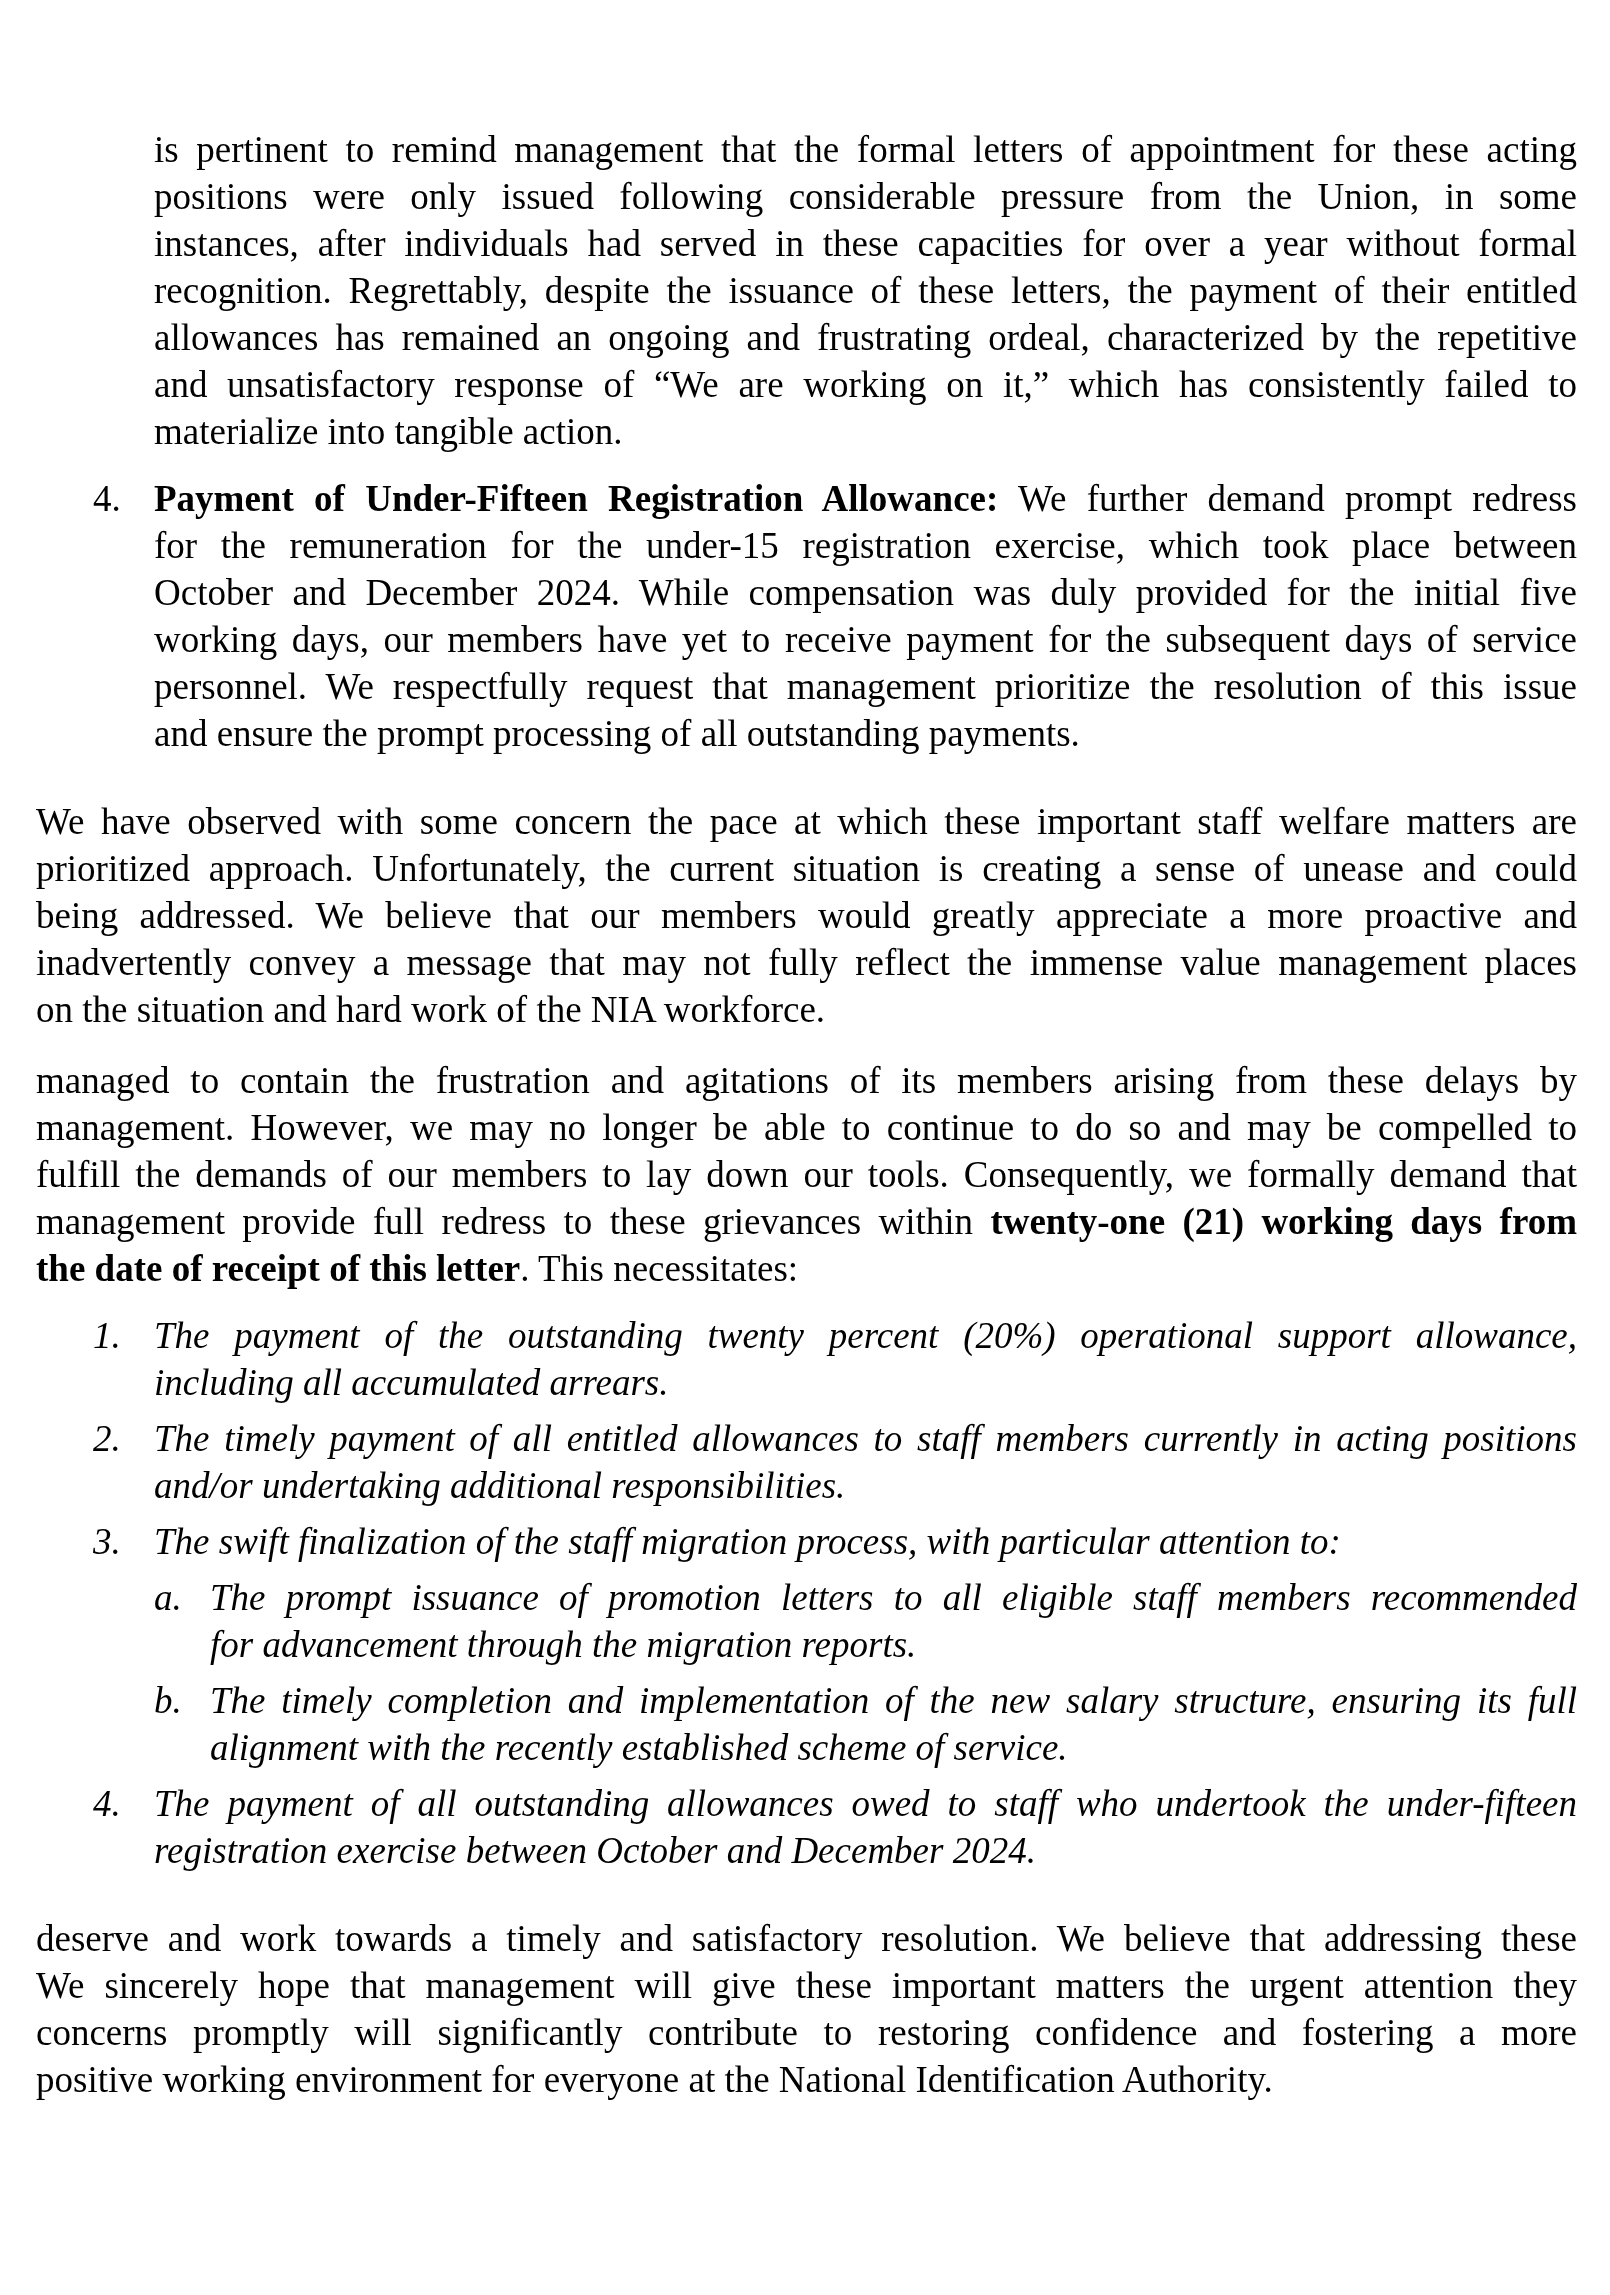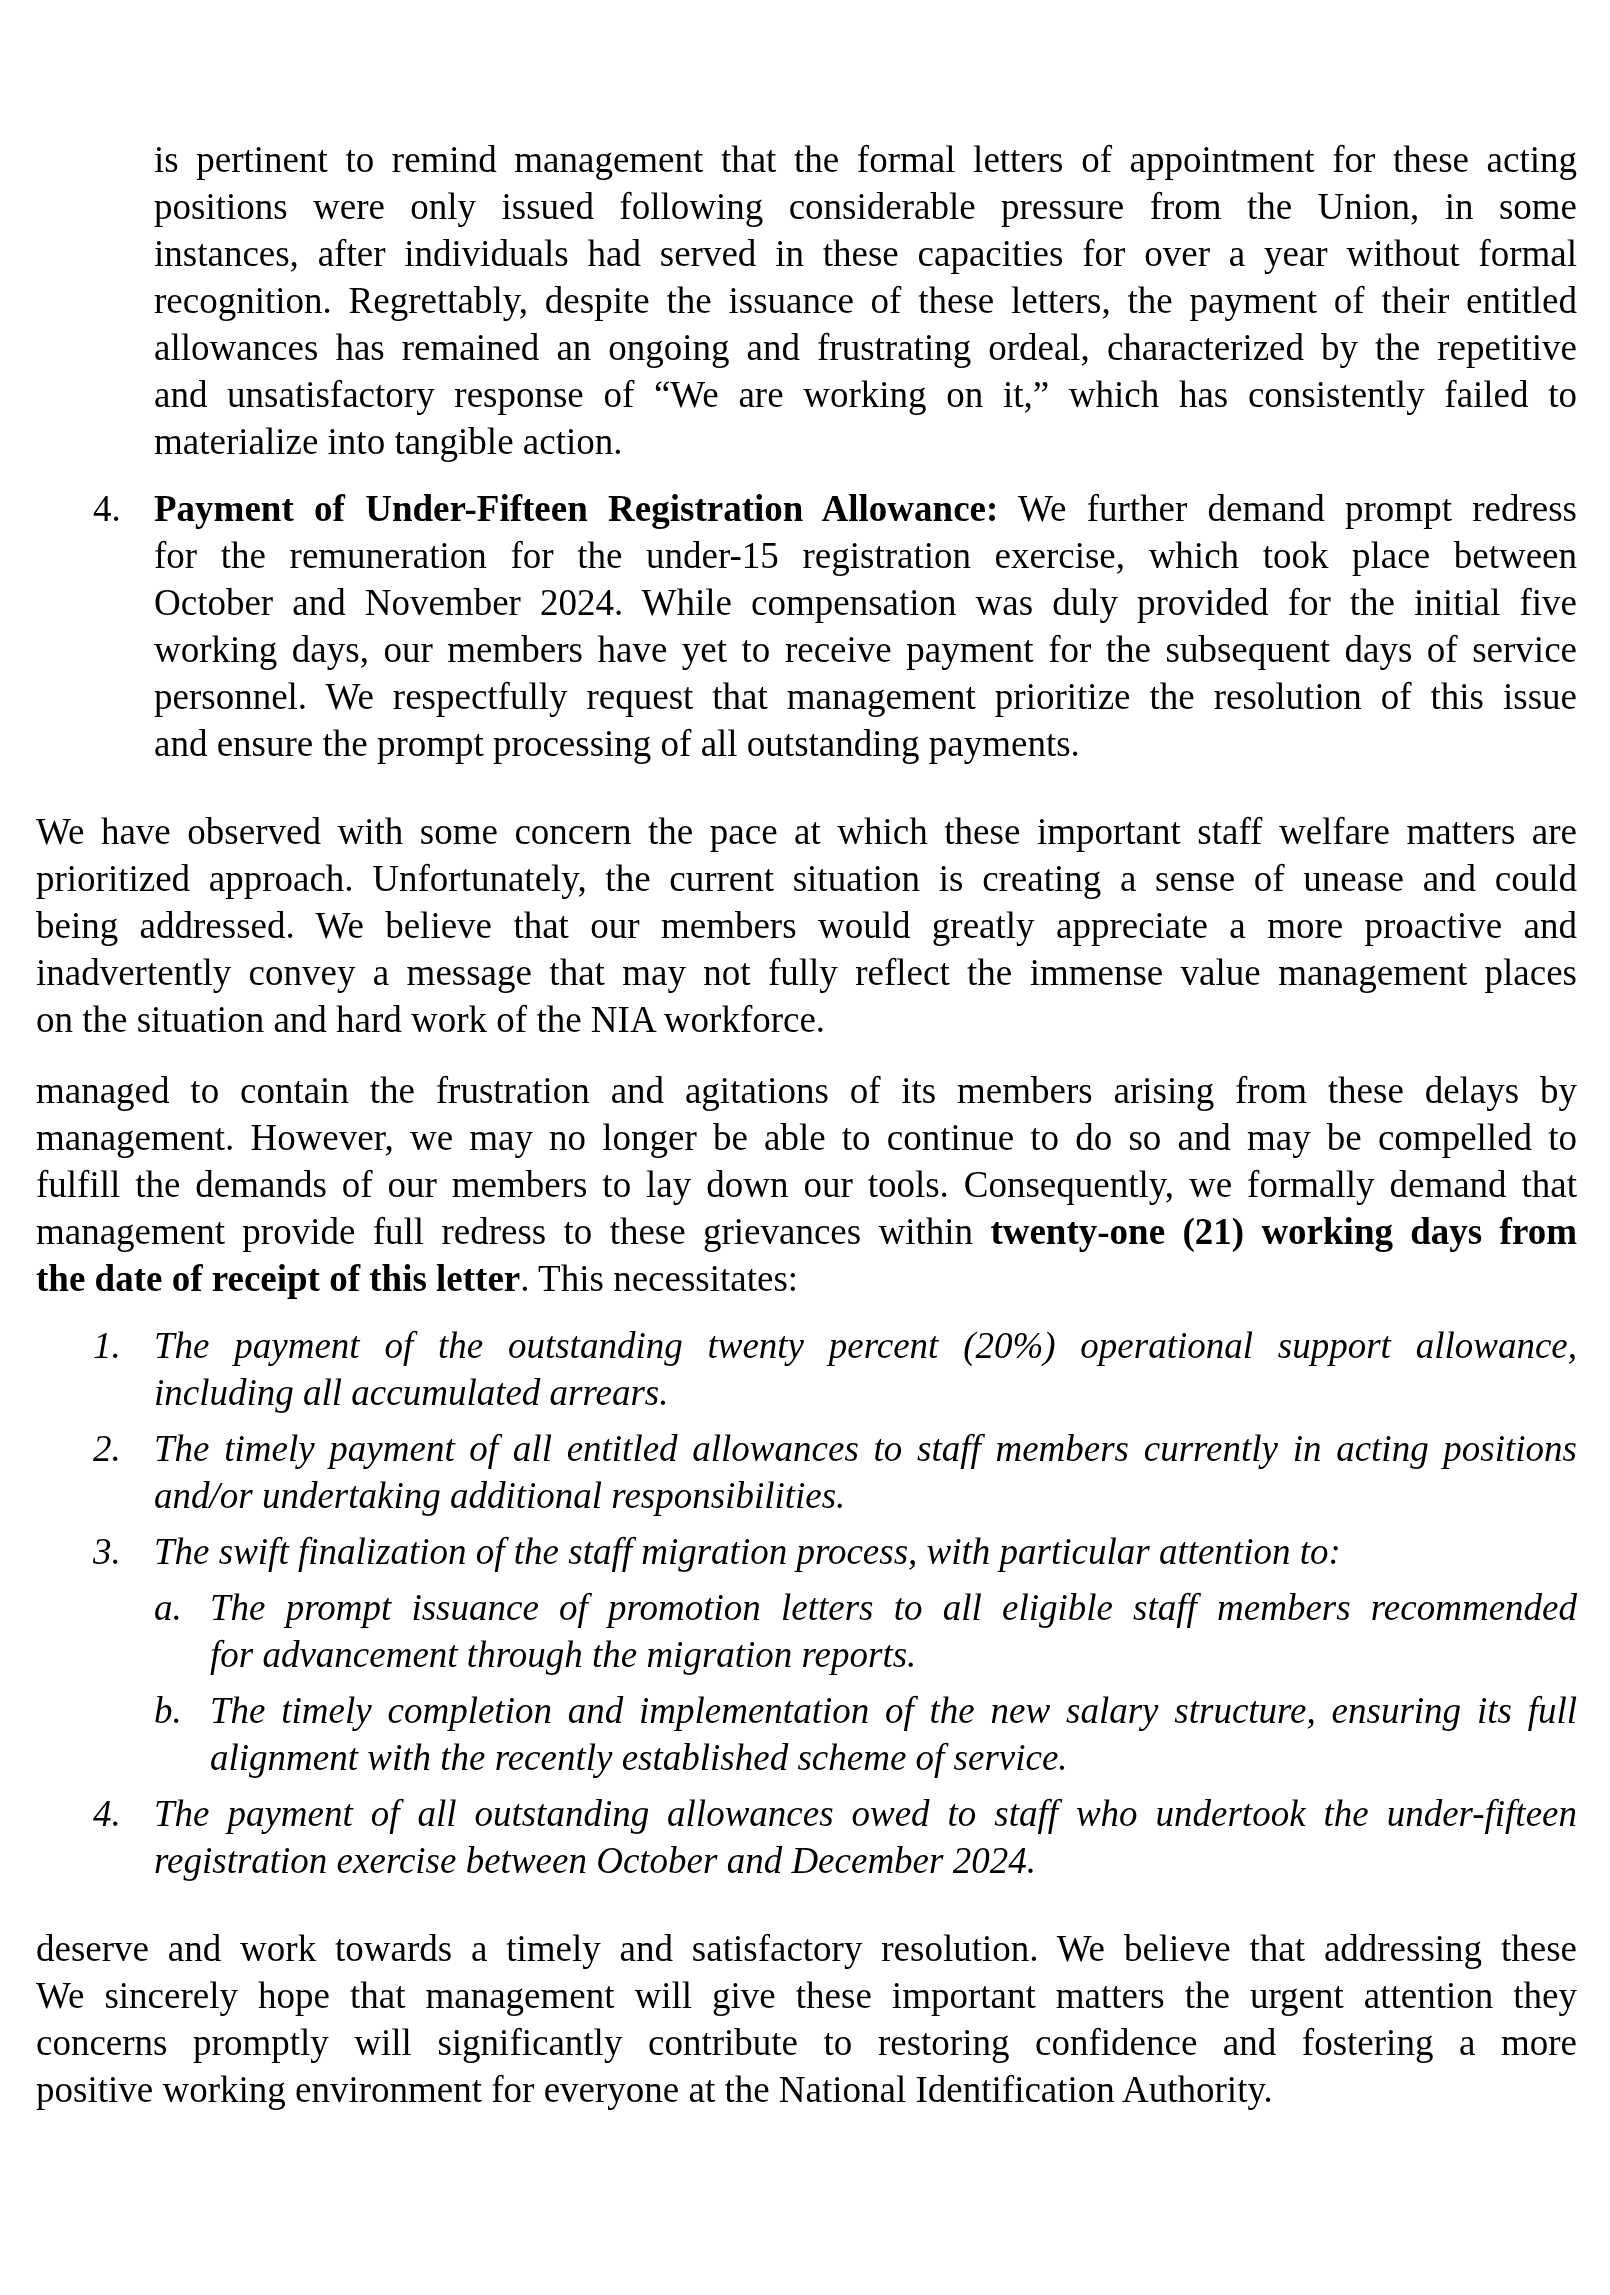--- a/index.html
+++ b/index.html
@@ -19,21 +19,21 @@
     position: absolute;
     left: 36px;
     top: 125px;
     width: 1541px;
   }
   .block { position: relative; }
   .b-para { margin-top: 23.5px; }
   .b-list { margin-top: 9px; }
   .b-para + .b-list { margin-top: 20px; }
   .b-list + .b-para { margin-top: 41px; font-family: Liberation Serif, serif; }
-  .content > .block:first-child { margin-top: 11px; }
+  .content > .block:first-child { margin-top: 1px; }
   .cont { margin-left: 118px; }
   .li1 { margin-left: 118px; }
   .li2 { margin-left: 174px; }
   .marker { position: absolute; top: 0; }
   .li1 > .marker { left: -61px; }
   .li2 > .marker { left: -56px; }
   .it { font-style: italic; }
   .bold { font-weight: bold; }
   .line { text-align: justify; text-align-last: justify; }
   .line.last { text-align-last: left; }
@@ -49,21 +49,21 @@
         <div class="line"><span>instances, after individuals had served in these capacities for over a year without formal</span></div>
         <div class="line"><span>recognition. Regrettably, despite the issuance of these letters, the payment of their entitled</span></div>
         <div class="line"><span>allowances has remained an ongoing and frustrating ordeal, characterized by the repetitive</span></div>
         <div class="line"><span>and unsatisfactory response of “We are working on it,” which has consistently failed to</span></div>
         <div class="line last"><span>materialize into tangible action.</span></div>
       </div>
       <div class="block b-list li1">
         <span class="marker">4.</span>
         <div class="line"><span class="bold">Payment of Under-Fifteen Registration Allowance:</span><span> We further demand prompt redress</span></div>
         <div class="line"><span>for the remuneration for the under-15 registration exercise, which took place between</span></div>
-        <div class="line"><span>October and November 2024. While compensation was duly provided for the initial five</span></div>
+        <div class="line"><span>October and December 2024. While compensation was duly provided for the initial five</span></div>
         <div class="line"><span>working days, our members have yet to receive payment for the subsequent days of service</span></div>
         <div class="line"><span>personnel. We respectfully request that management prioritize the resolution of this issue</span></div>
         <div class="line last"><span>and ensure the prompt processing of all outstanding payments.</span></div>
       </div>
       <div class="block b-para">
         <div class="line"><span>We have observed with some concern the pace at which these important staff welfare matters are</span></div>
         <div class="line"><span>prioritized approach. Unfortunately, the current situation is creating a sense of unease and could</span></div>
         <div class="line"><span>being addressed. We believe that our members would greatly appreciate a more proactive and</span></div>
         <div class="line"><span>inadvertently convey a message that may not fully reflect the immense value management places</span></div>
         <div class="line last"><span>on the situation and hard work of the NIA workforce.</span></div>

